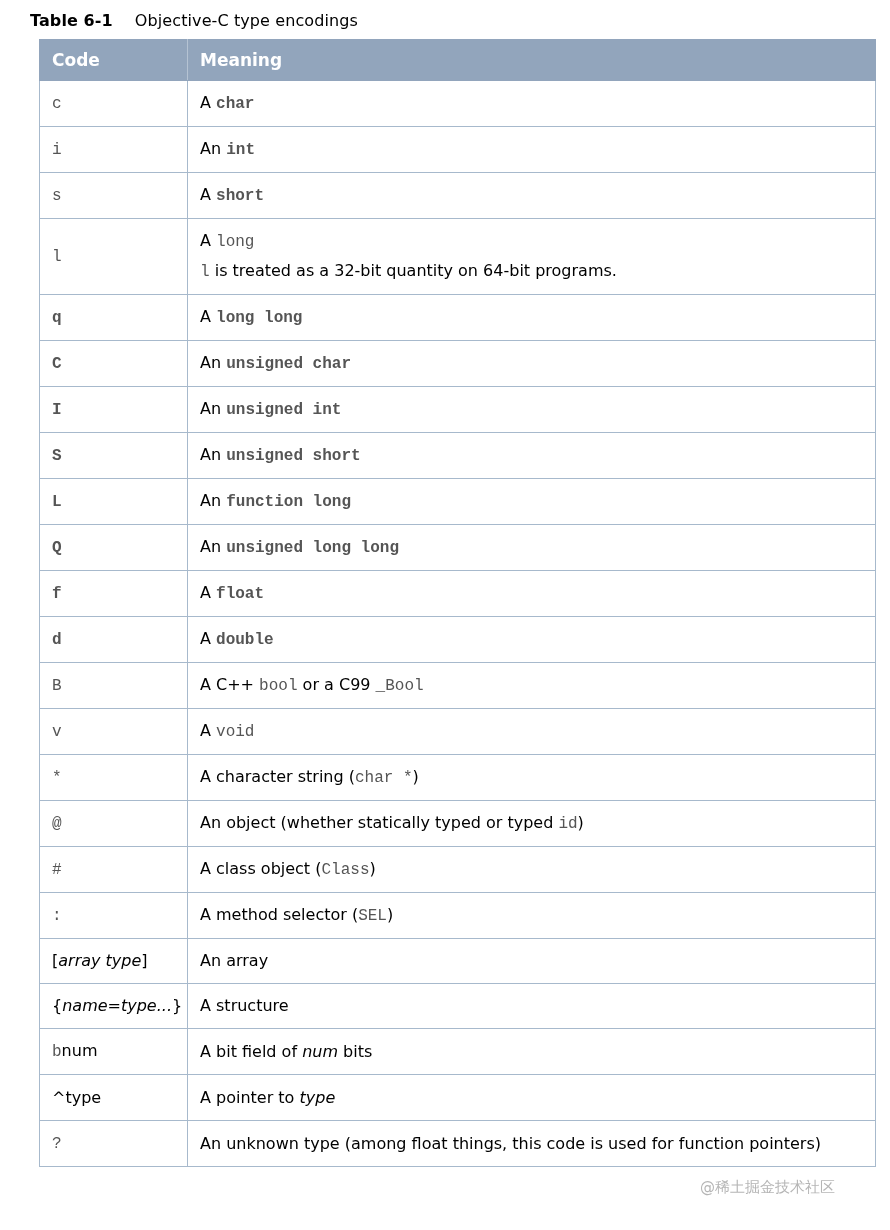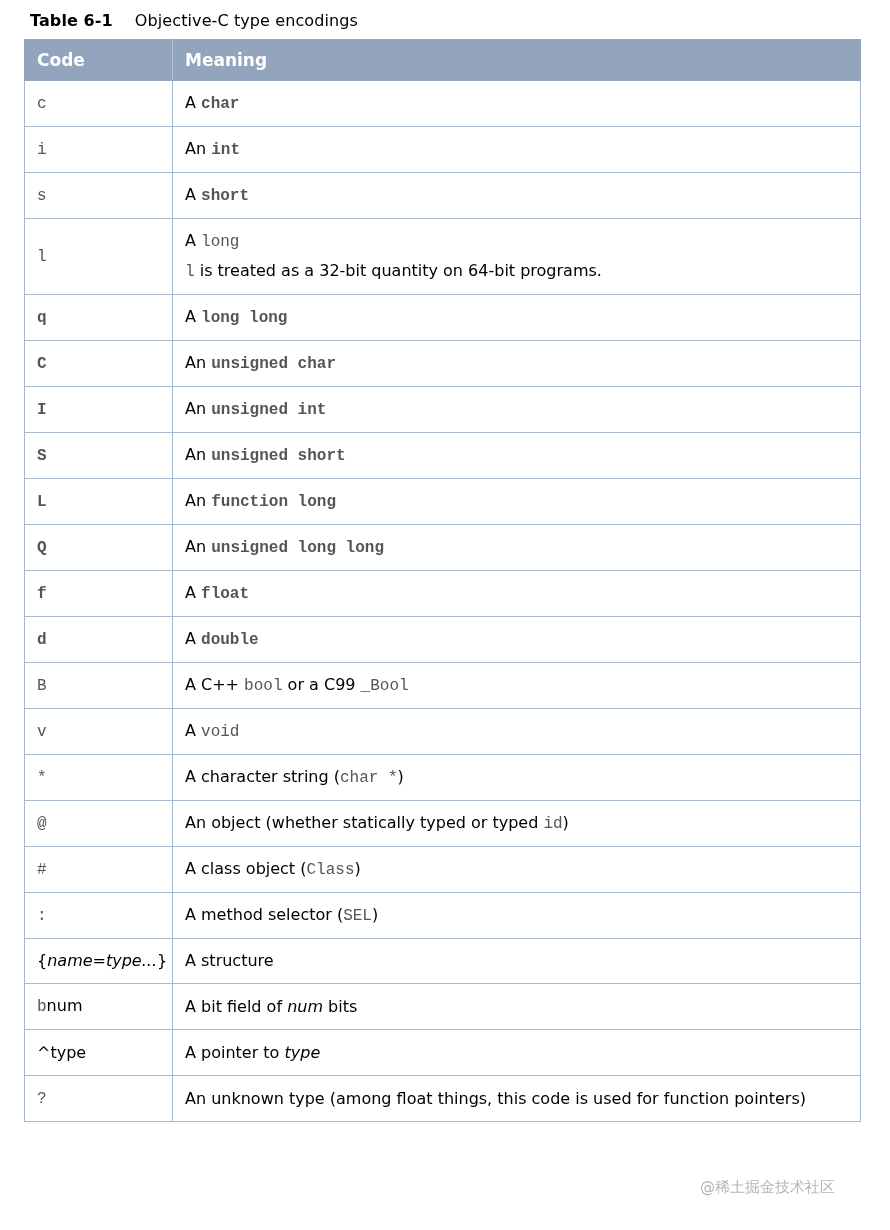--- a/index.html
+++ b/index.html
@@ -1,20 +1,20 @@
 <!DOCTYPE html>
 <html><head>
 <meta charset="utf-8">
 <style>
   html, body { margin: 0; padding: 0; background: #ffffff; }
   body { width: 890px; height: 1230px; position: relative; overflow: hidden;
          font-family: "DejaVu Sans", "Liberation Sans", sans-serif; color: #000; }
   .caption { position: absolute; left: 30px; top: 10px; font-size: 16px; line-height: 22px; letter-spacing: 0.1px; }
   .caption .num { font-weight: bold; margin-right: 22px; }
-  table { position: absolute; left: 24px; top: 39px; width: 836px; border-collapse: collapse; table-layout: fixed; }
+  table { position: absolute; left: 39px; top: 39px; width: 836px; border-collapse: collapse; table-layout: fixed; }
   col.c1 { width: 148px; }
   col.c2 { width: 688px; }
   th { background: #92a5bc; color: #ffffff; font-weight: bold; text-align: left; font-size: 17px;
        height: 40px; padding: 0 0 0 12px; border: 1px solid #92a5bc; border-right: 1px solid #b5c3d3; vertical-align: middle; }
   th.h2 { border-left: 1px solid #b5c3d3; border-right: 1px solid #92a5bc; }
   td { border: 1px solid #a7b9cc; font-size: 16px; padding: 0 0 0 12px; vertical-align: middle; height: 45px; line-height: 20px; }
   tr.tall td { height: 75px; }
   tr.mid td { height: 44px; }
   .mono { font-family: "Liberation Mono", "DejaVu Sans Mono", monospace; color: #555; font-size: 16px; font-weight: bold; }
   .mono.light { font-weight: normal; color: #555; }
@@ -128,20 +128,24 @@
     <tr>
       <td><span class="mono light">#</span></td>
       <td><span>A class object (</span><span class="mono light">Class</span><span>)</span></td>
     </tr>
 
     <tr>
       <td><span class="mono light">:</span></td>
       <td><span>A method selector (</span><span class="mono light">SEL</span><span>)</span></td>
     </tr>
 
+    <tr class="mid">
+      <td><span>[</span><em>array type</em><span>]</span></td>
+      <td><span>An array</span></td>
+    </tr>
 
     <tr class="mid">
       <td><span>{</span><em>name=type...</em><span>}</span></td>
       <td><span>A structure</span></td>
     </tr>
 
 
     <tr>
       <td><span class="mono light">b</span><span>num</span></td>
       <td><span>A bit field of</span> <em>num</em> <span>bits</span></td>

